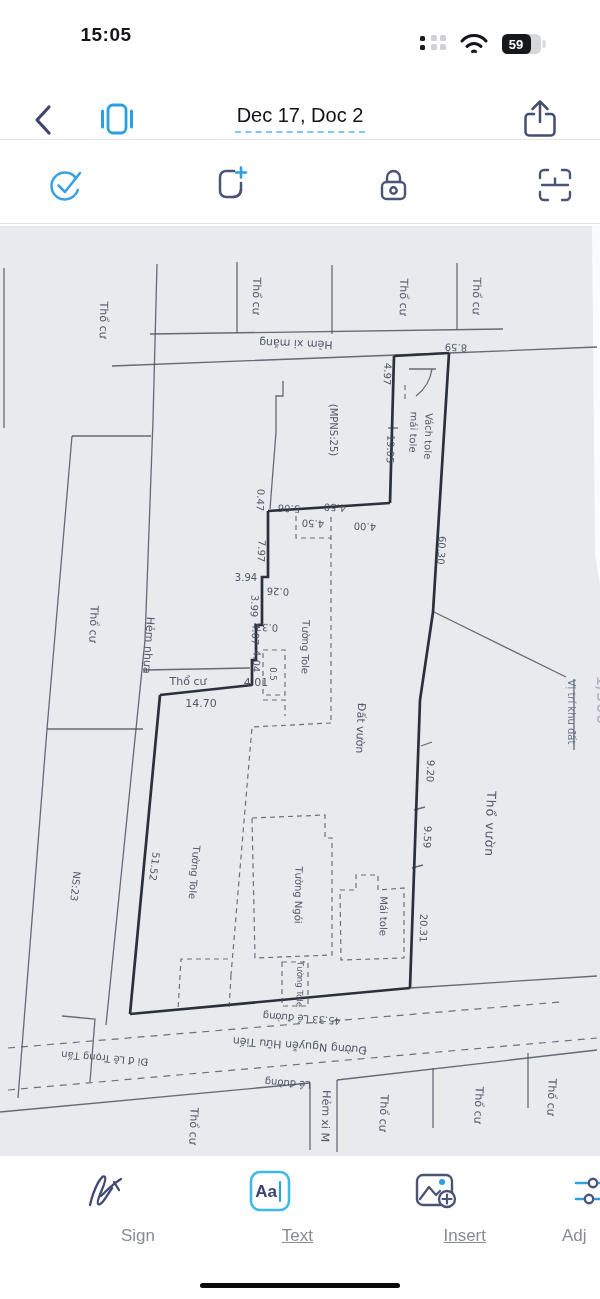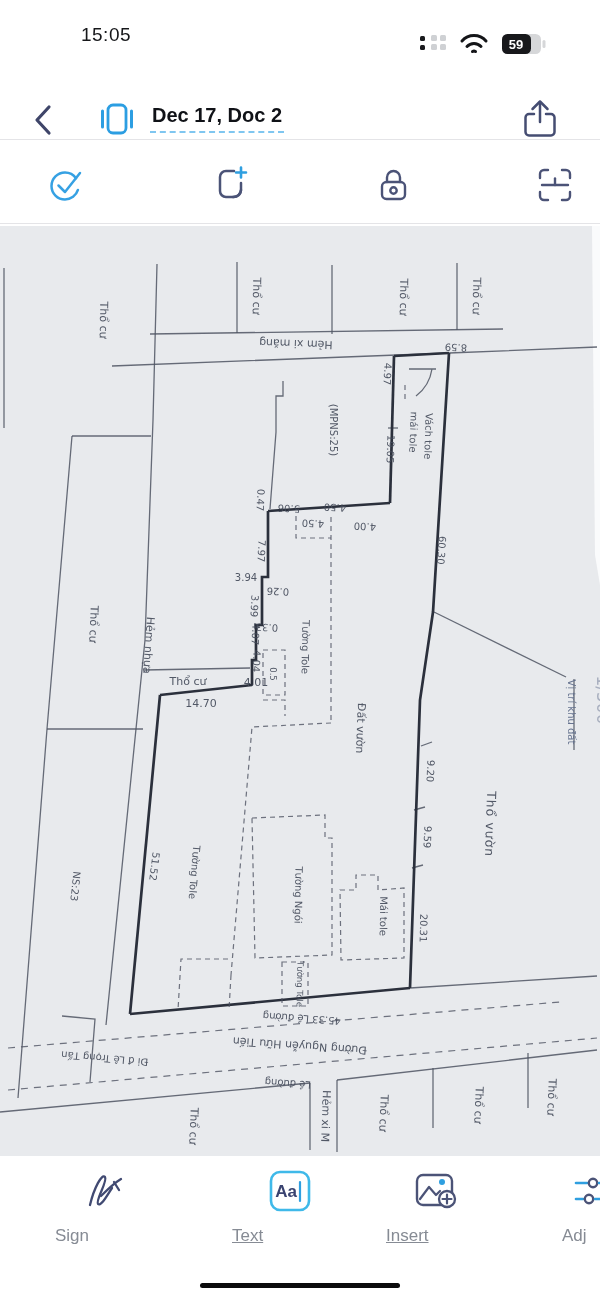--- a/index.html
+++ b/index.html
@@ -1,39 +1,39 @@
 <!DOCTYPE html>
 <html><head>
 <meta charset="utf-8">
 <style>
   html,body{margin:0;padding:0;background:#fff;}
   body{width:600px;height:1299px;position:relative;overflow:hidden;
        font-family:"Liberation Sans",sans-serif;-webkit-font-smoothing:antialiased;}
   .abs{position:absolute;}
   
-  .time{left:64px;top:24px;width:84px;text-align:center;font-size:19px;font-weight:400;color:#16171a;letter-spacing:.5px;}
-  
-  .nav-title{left:150px;top:104px;width:300px;text-align:left;font-size:20px;font-weight:700;color:#101217;}
+  .time{left:64px;top:24px;width:84px;text-align:center;font-size:19px;font-weight:700;color:#16171a;letter-spacing:.5px;}
+  
+  .nav-title{left:150px;top:104px;width:300px;text-align:center;font-size:20px;font-weight:400;color:#101217;}
   .nav-title span{border-bottom:2px dashed #7fc6f0;padding:0 2px 5px 2px;}
   .hairline{left:0;width:600px;height:1px;background:#e4e4e7;}
   
   .paper{left:0;top:226px;width:600px;height:930px;background:#e8eaed;}
   .doc-svg text{fill:#454c5b;opacity:.92;text-anchor:middle;font-family:"DejaVu Sans",sans-serif;}
   .doc-svg .lb{font-size:11px;}
   .doc-svg .lg{font-size:12.5px;letter-spacing:1px;}
   .doc-svg .sm{font-size:10px;}
   .doc-svg .xs{font-size:8.5px;}
   .doc-svg .blue{fill:#5d6b89;}
   .doc-svg .faint{fill:#9aa2b5;font-size:17px;opacity:.8;}
   .tn{stroke:#4d5362;stroke-width:1.3;fill:none;opacity:.85;}
   .tk{stroke:#2b303c;stroke-width:2.7;fill:none;}
   .da{stroke:#4d5362;stroke-width:1.2;fill:none;stroke-dasharray:7 6;opacity:.8;}
   .dw{stroke:#4d5362;stroke-width:1.2;fill:none;stroke-dasharray:5 4;opacity:.8;}
   
-  .tool-label{top:1226px;text-align:left;font-size:17px;color:#868b94;}
+  .tool-label{top:1226px;text-align:right;font-size:17px;color:#868b94;}
   .home-bar{left:200px;top:1283px;width:200px;height:5px;border-radius:3px;background:#0b0b0c;}
 </style>
 </head>
 <body>
 
 <div class="abs time">15:05</div>
 <div class="abs" style="left:418px;top:32px;width:170px;height:24px;">
   <svg width="170" height="24">
     <g>
       <rect x="2" y="4" width="5" height="5" rx="1.5" fill="#1a1b1e"></rect>
@@ -238,28 +238,28 @@
 
 <div class="abs" style="left:81px;top:1168px;width:46px;height:46px;">
   <svg width="46" height="46" stroke="#414a72" stroke-width="2.3" fill="none" stroke-linecap="round">
     <path d="M9,37 C13,20 21,5 24,9 C27,13 14,33 17,36 C20,39 27,26 31,20"></path>
     <path d="M20,28 C27,21 35,14 40,11"></path>
     <path d="M33,14 l5,8"></path>
   </svg>
 </div>
 <div class="abs tool-label" style="left:55px;width:100px;">Sign</div>
 
-<div class="abs" style="left:249px;top:1170px;width:42px;height:28px;margin-left:20px;">
+<div class="abs" style="left:249px;top:1170px;width:42px;height:28px;">
   <svg width="42" height="42">
     <rect x="2" y="2" width="38" height="38" rx="9" fill="none" stroke="#3fb9e9" stroke-width="2.6"></rect>
     <text x="17" y="27" text-anchor="middle" font-size="17" font-weight="bold" fill="#3a4370" font-family="Liberation Sans,sans-serif">Aa</text>
     <path d="M31,12 v19" stroke="#2f9fe0" stroke-width="2.2" stroke-linecap="round"></path>
   </svg>
 </div>
-<div class="abs tool-label" style="left:232px;width:100px;text-decoration:underline;">Text</div>
+<div class="abs tool-label" style="left:213px;width:100px;text-decoration:underline;">Text</div>
 
 <div class="abs" style="left:414px;top:1170px;width:46px;height:44px;">
   <svg width="46" height="44" fill="none" stroke-linecap="round" stroke-linejoin="round">
     <rect x="3" y="5" width="35" height="30" rx="6" stroke="#4b5377" stroke-width="2.4"></rect>
     <circle cx="28" cy="12" r="3" fill="#2f9fe0" stroke="none"></circle>
     <path d="M6,29 L15,17 L22,25 L26,21" stroke="#4b5377" stroke-width="2.2"></path>
     <circle cx="33" cy="29" r="8" fill="#ffffff" stroke="#4b5377" stroke-width="2.3"></circle>
     <path d="M33,24.5 v9 M28.5,29 h9" stroke="#4b5377" stroke-width="2.2"></path>
   </svg>
 </div>

